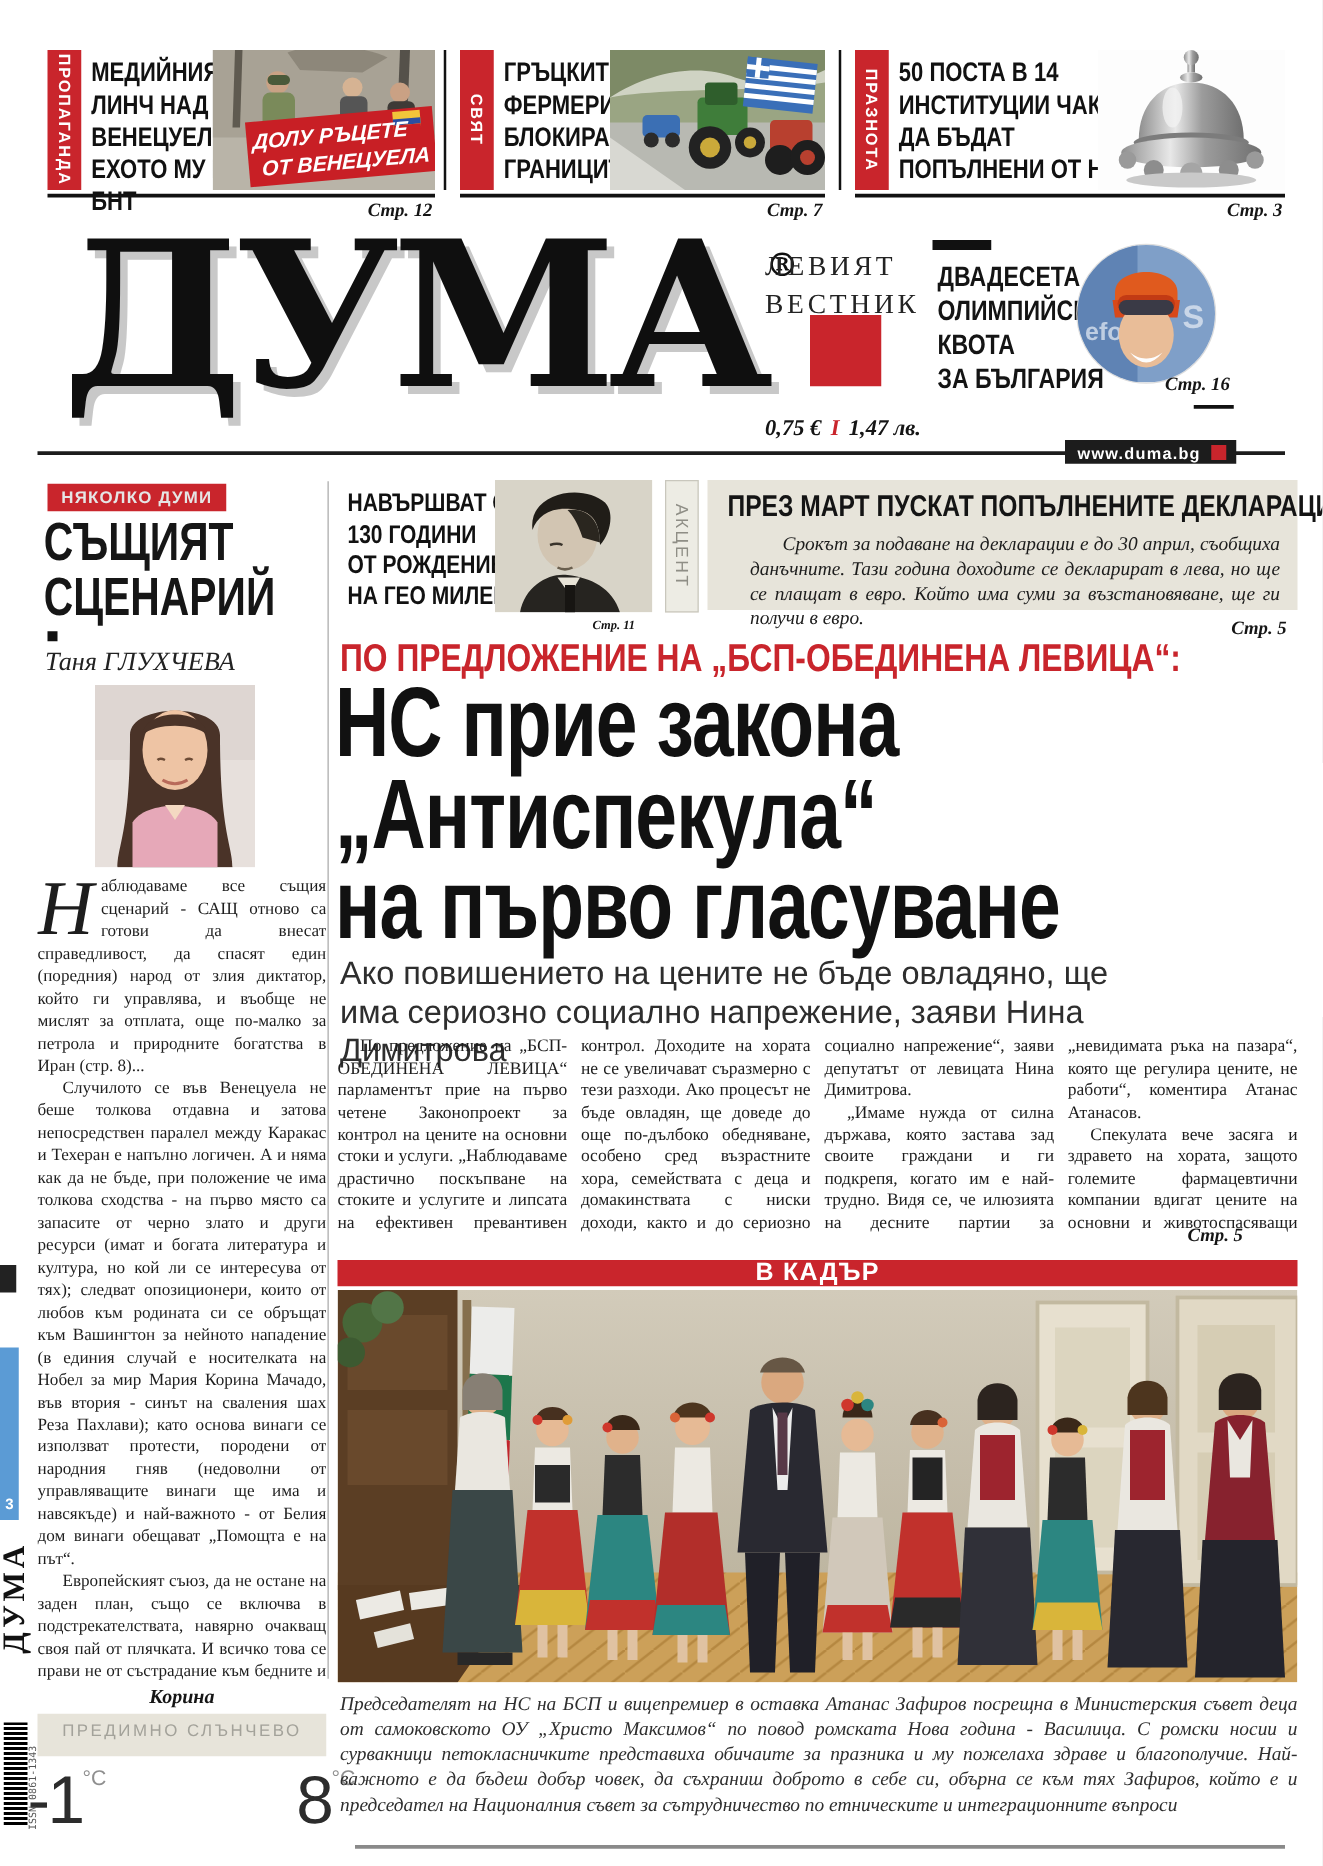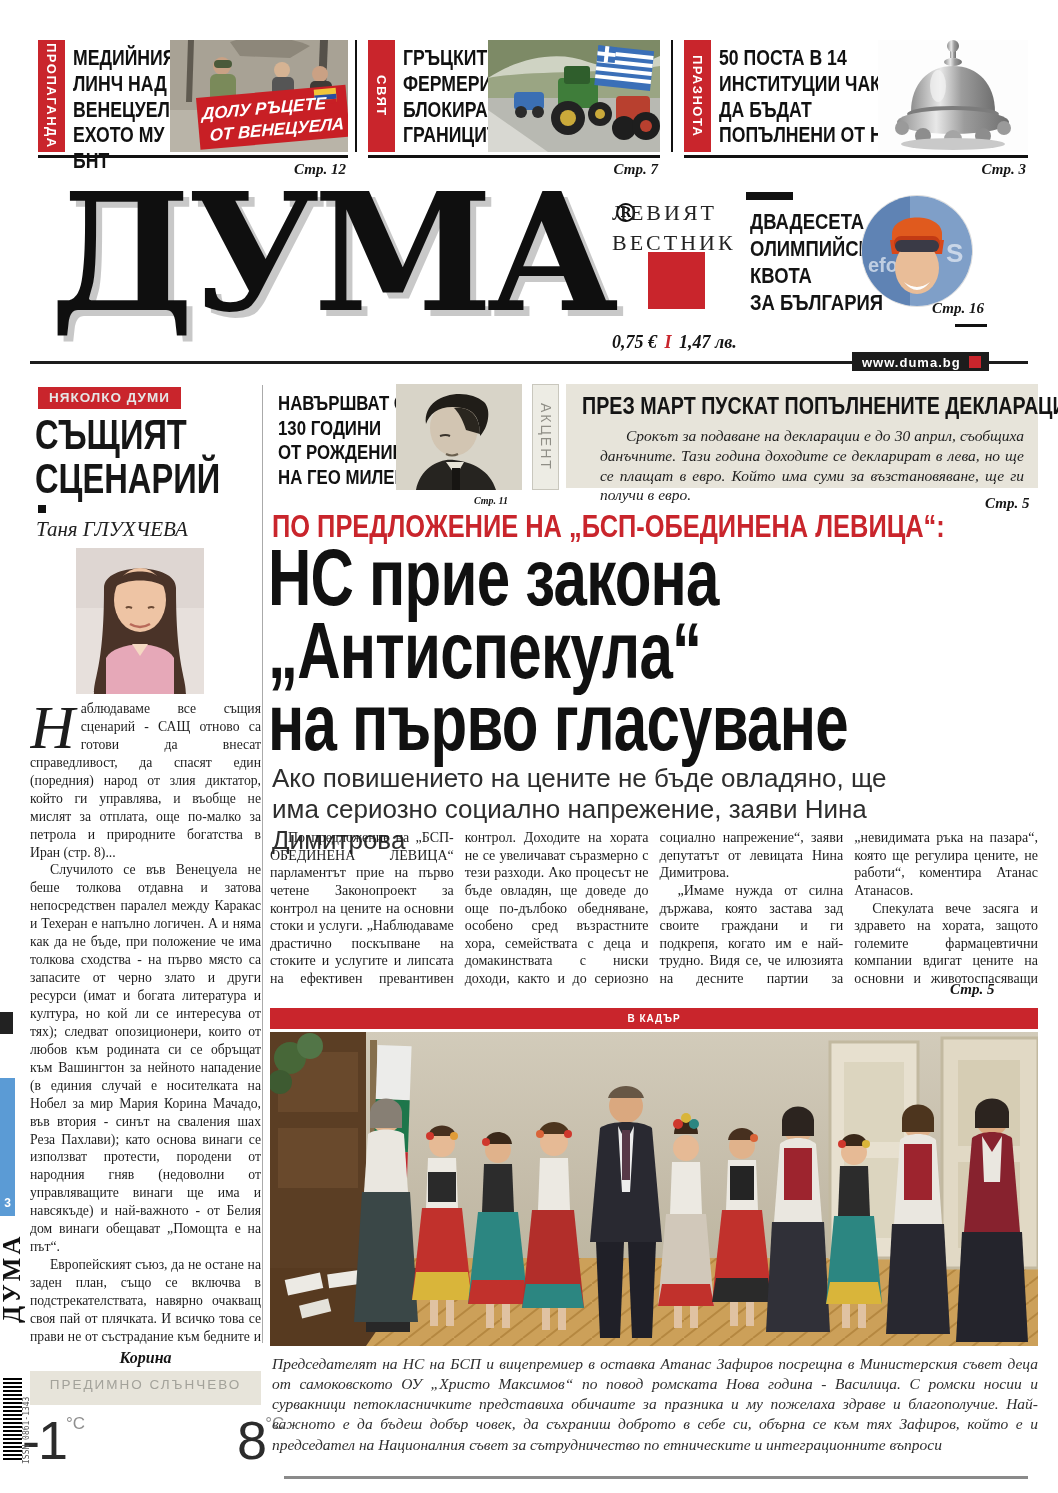--- a/index.html
+++ b/index.html
@@ -93,21 +93,21 @@
 
   
   .kicker { position:absolute; left:272px; top:509px; color:var(--accent); font-weight:bold; font-size:31px; }
   .headline { position:absolute; left:268px; top:542px; font-weight:bold; font-size:79px; line-height:.92; color:#111; letter-spacing:-1px; }
   .subhead { position:absolute; left:272px; top:763px; width:660px; font-size:26px; line-height:1.2; color:#2e2e2e; }
   .lead-body { position:absolute; left:270px; top:829px; width:768px; height:176px; overflow:hidden; column-count:4; column-gap:11px; font-family:"Liberation Serif",serif; font-size:14px; line-height:1.26; text-align:justify; color:#1d1d1d; }
   .lead-body p { margin:0; text-indent:18px; }
   .lead-page { position:absolute; left:950px; top:981px; font-family:"Liberation Serif",serif; font-weight:bold; font-style:italic; font-size:15px; }
 
   
-  .kadar-bar { position:absolute; left:270px; top:1008px; width:768px; height:21px; background:var(--accent); color:#fff; font-weight:bold; font-size:10px; letter-spacing:1px; text-align:center; line-height:21px; }
+  .kadar-bar { position:absolute; left:270px; top:1008px; width:768px; height:21px; background:var(--accent); color:#fff; font-weight:bold; font-size:20px; letter-spacing:1px; text-align:center; line-height:21px; }
   .front-photo { position:absolute; left:270px; top:1032px; width:768px; height:314px; overflow:hidden; }
   .caption { position:absolute; left:272px; top:1354px; width:766px; font-family:"Liberation Serif",serif; font-style:italic; font-size:15.5px; line-height:1.3; color:#2e2e2e; text-align:justify; }
   .bottom-rule { position:absolute; left:284px; top:1476px; width:744px; height:3px; background:#8a8a8a; }
 </style>
 </head>
 <body>
 
 <div id="page" style="--accent:#c9252c;">
 
   <div class="teaser" style="left:38px; width:310px;">

